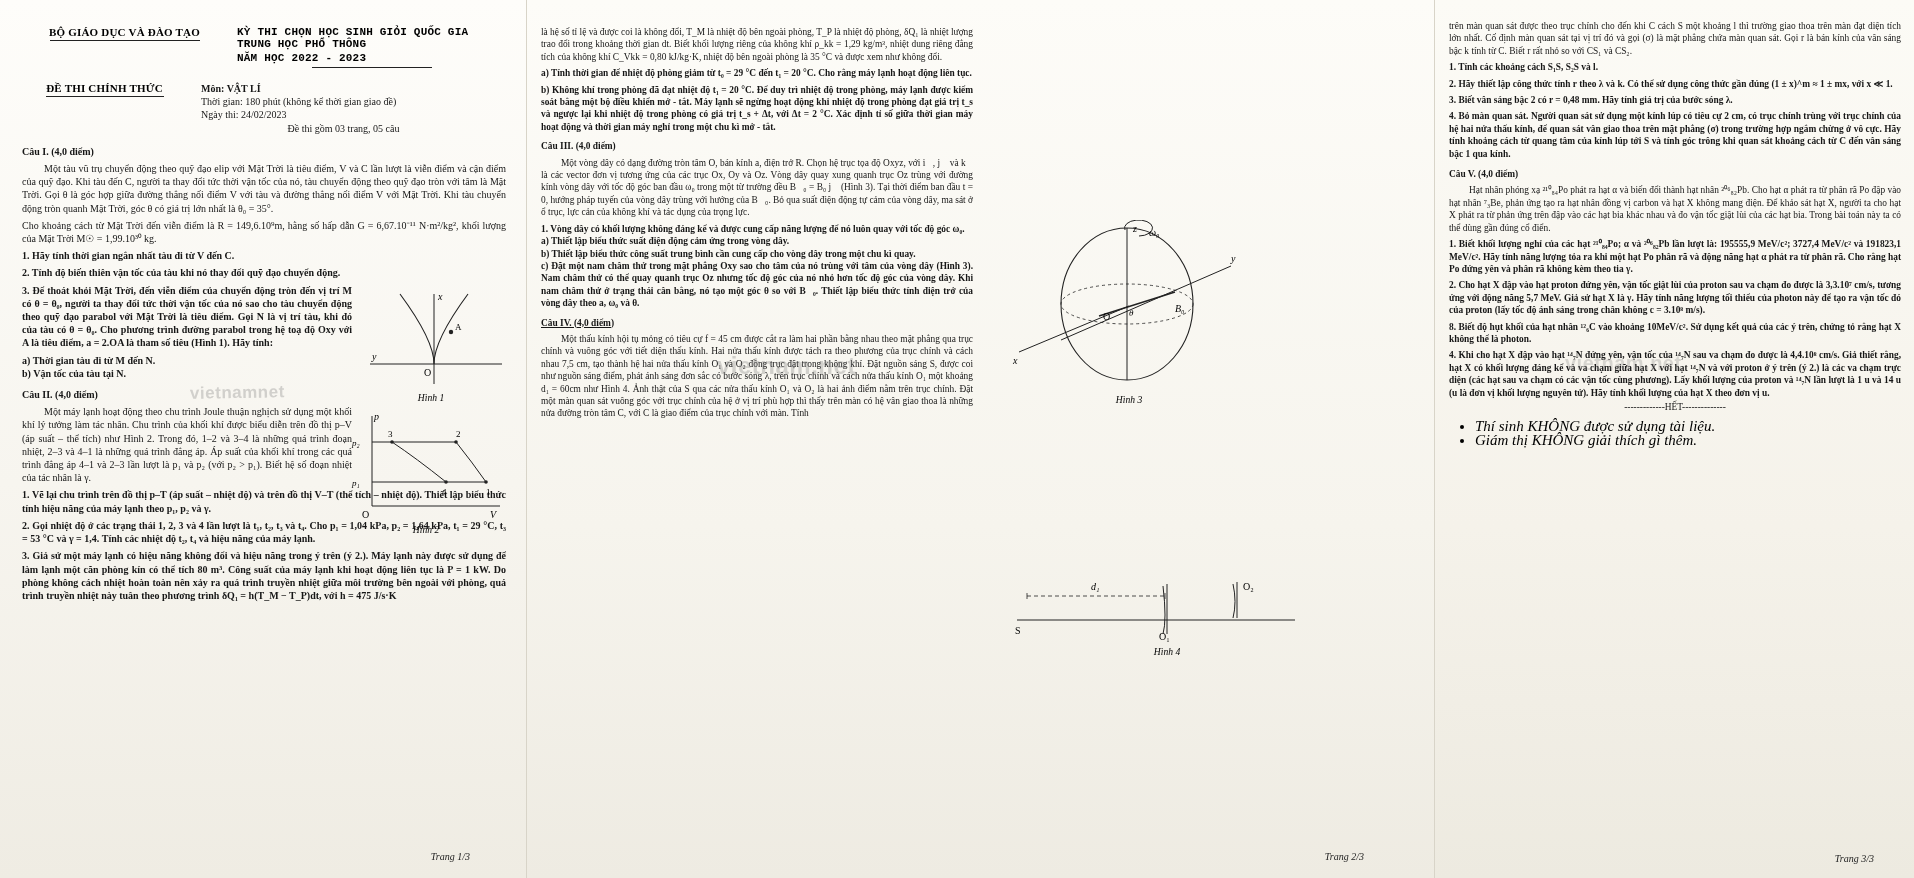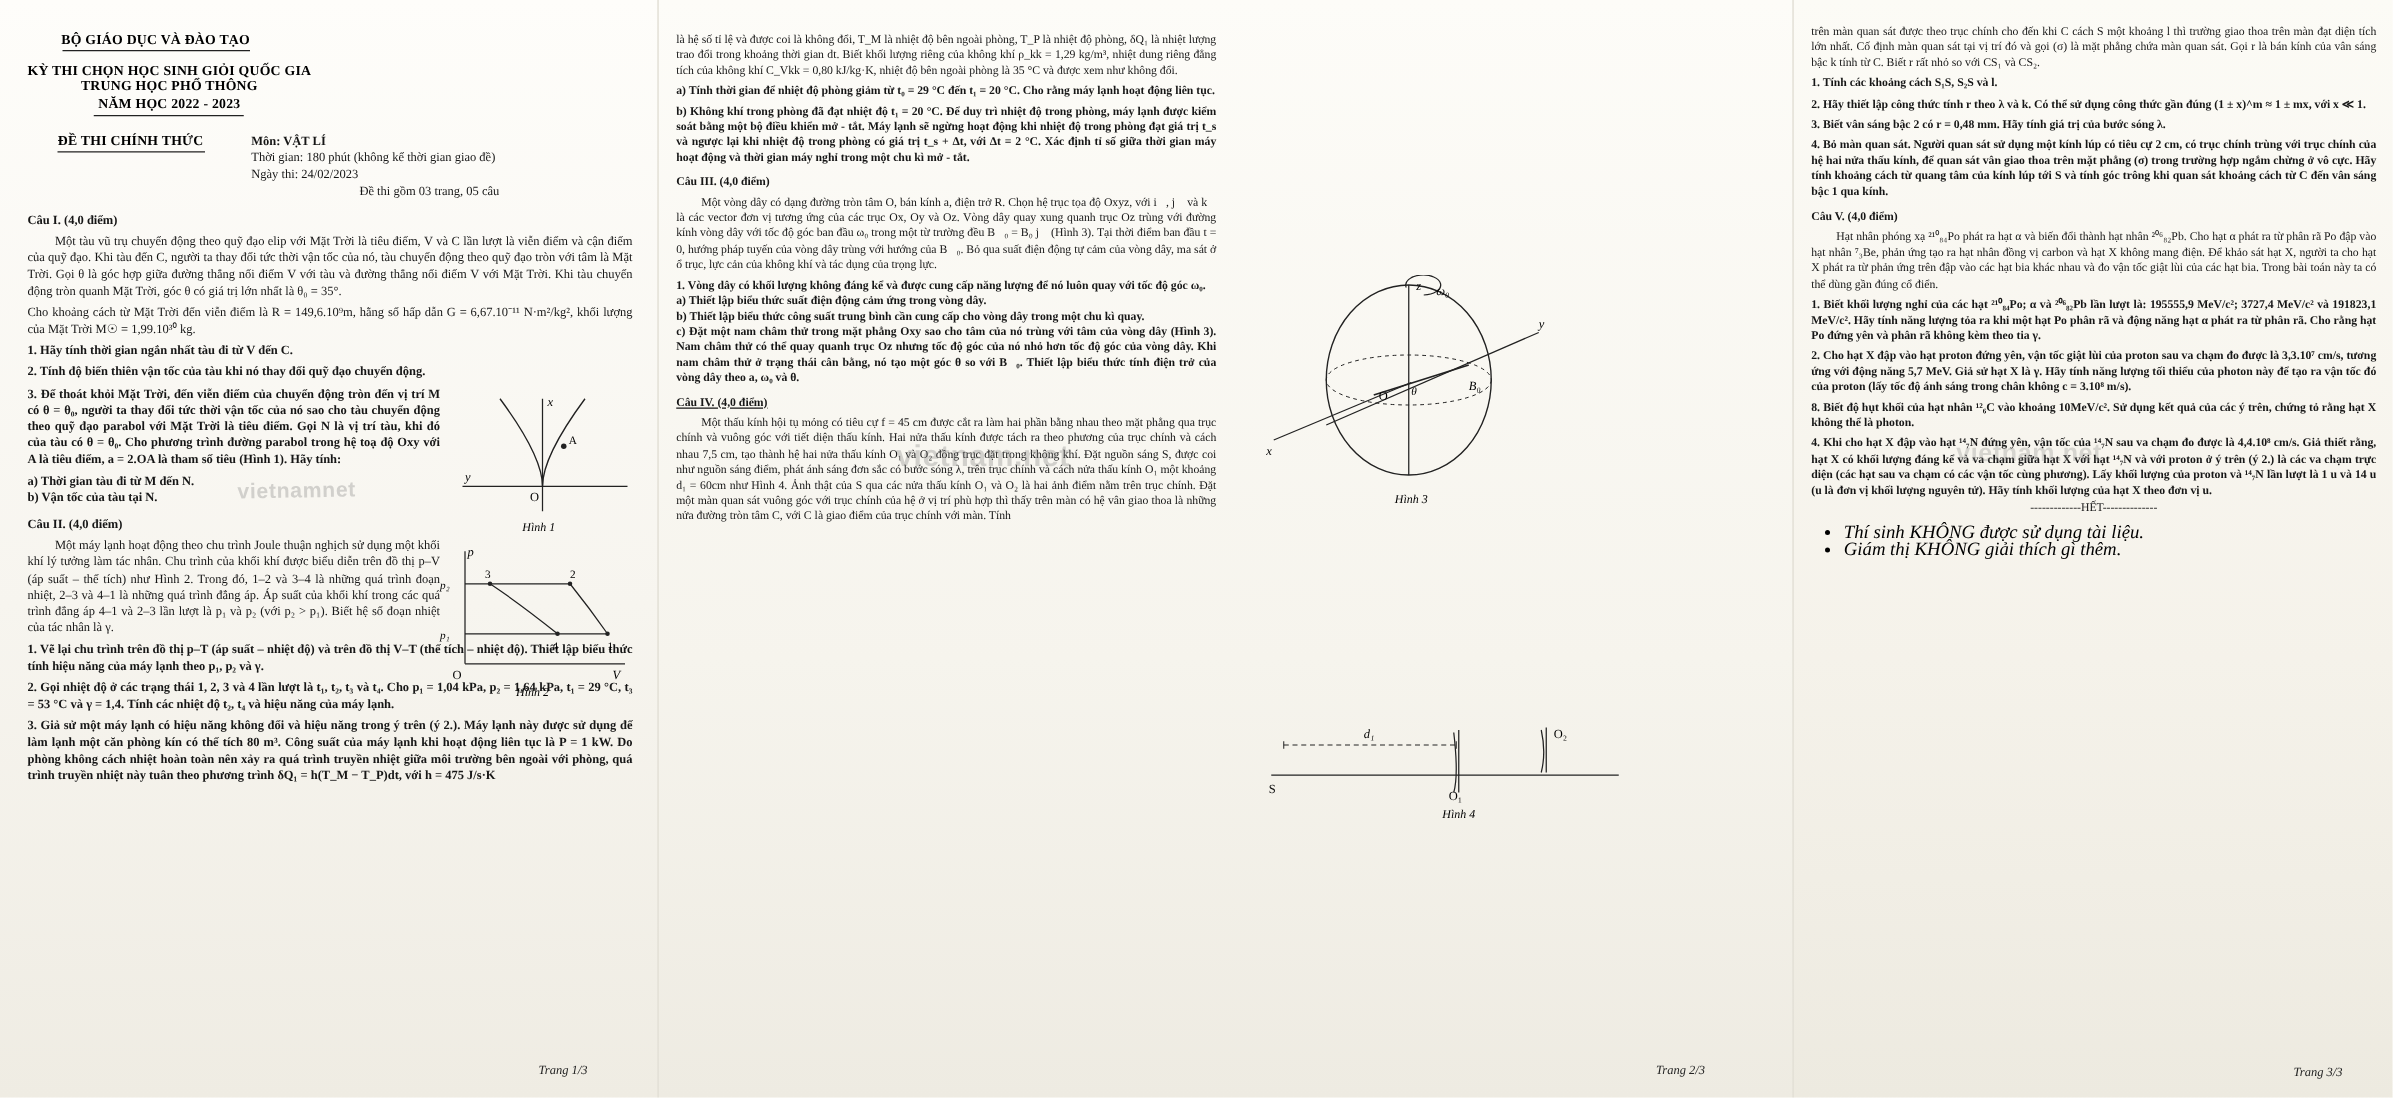--- a/index.html
+++ b/index.html
@@ -36,23 +36,23 @@
   .t  { font-size: 10px; line-height: 13.2px; color: #161616; text-align: justify; }
   .t9 { font-size: 9.4px; line-height: 12.4px; color: #161616; text-align: justify; }
   .b  { font-weight: bold; }
   .c  { text-align: center; }
   .sp { margin-top: 4px; }
   .hd { font-size: 11px; font-weight: bold; letter-spacing: .2px; }
   .fignum { font-style: italic; font-size: 9.6px; text-align: center; }
   .pagenum { position: absolute; font-style: italic; font-size: 10px; color: #222; }
 
   
-  .hdr-row { display: flex; gap: 10px; align-items: flex-start; flex-direction: column; }
+  .hdr-row { display: flex; gap: 10px; align-items: flex-start; }
   .hdr-left  { width: 205px; text-align: center; }
-  .hdr-right { flex: 1; text-align: center; }
+  .hdr-right { flex: 1; text-align: left; font-family: Liberation Mono, monospace; }
   .rule { height: 1px; background: #222; margin: 2px auto 0; }
 
   .meta-row { display: flex; gap: 14px; margin-top: 14px; }
   .meta-left { width: 165px; text-align: center; }
   .meta-right { flex: 1; }
 
   
   .figbox { position: relative; }
   svg { display: block; }
 

